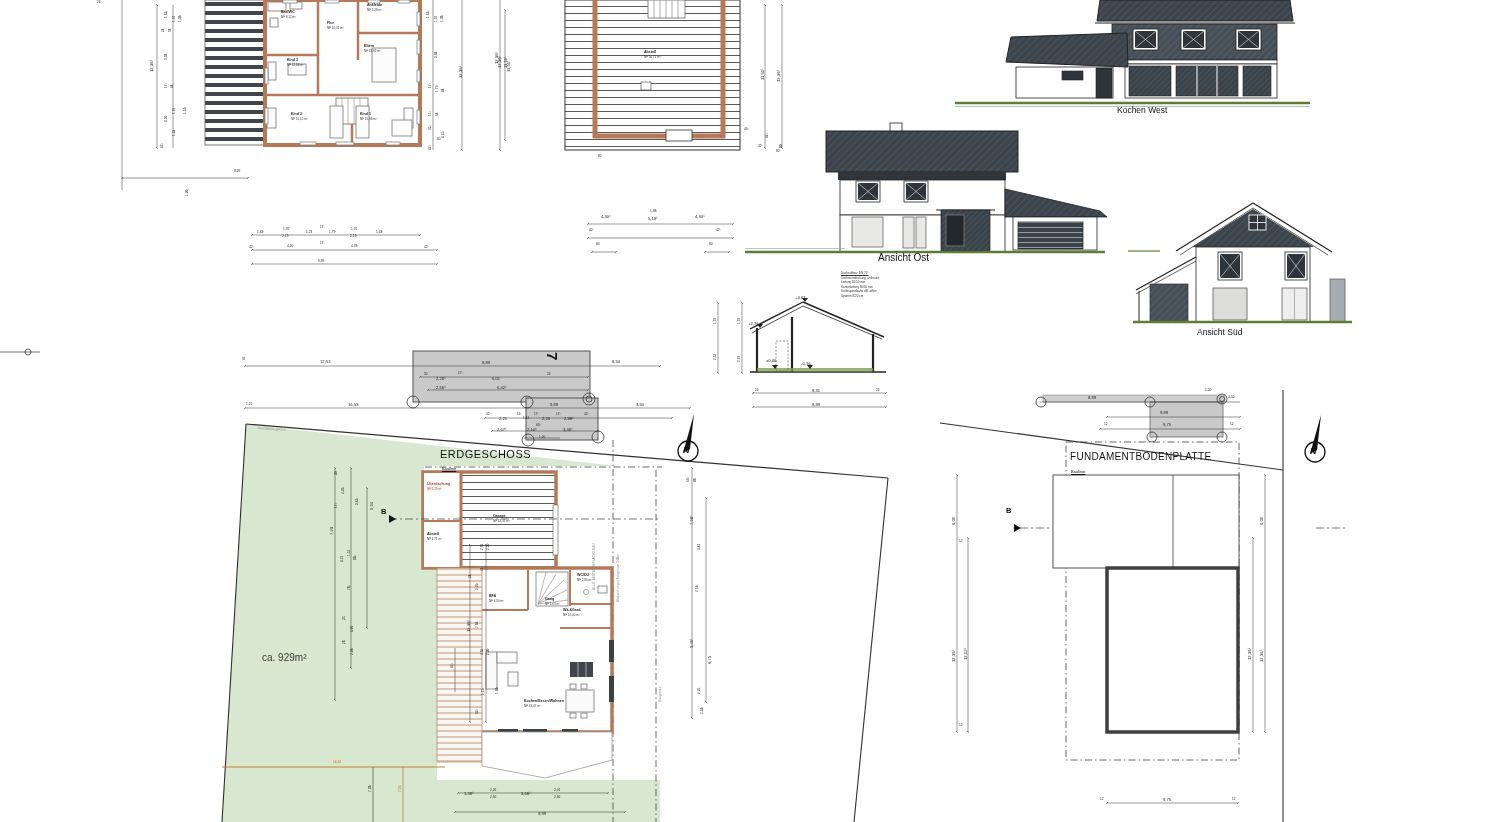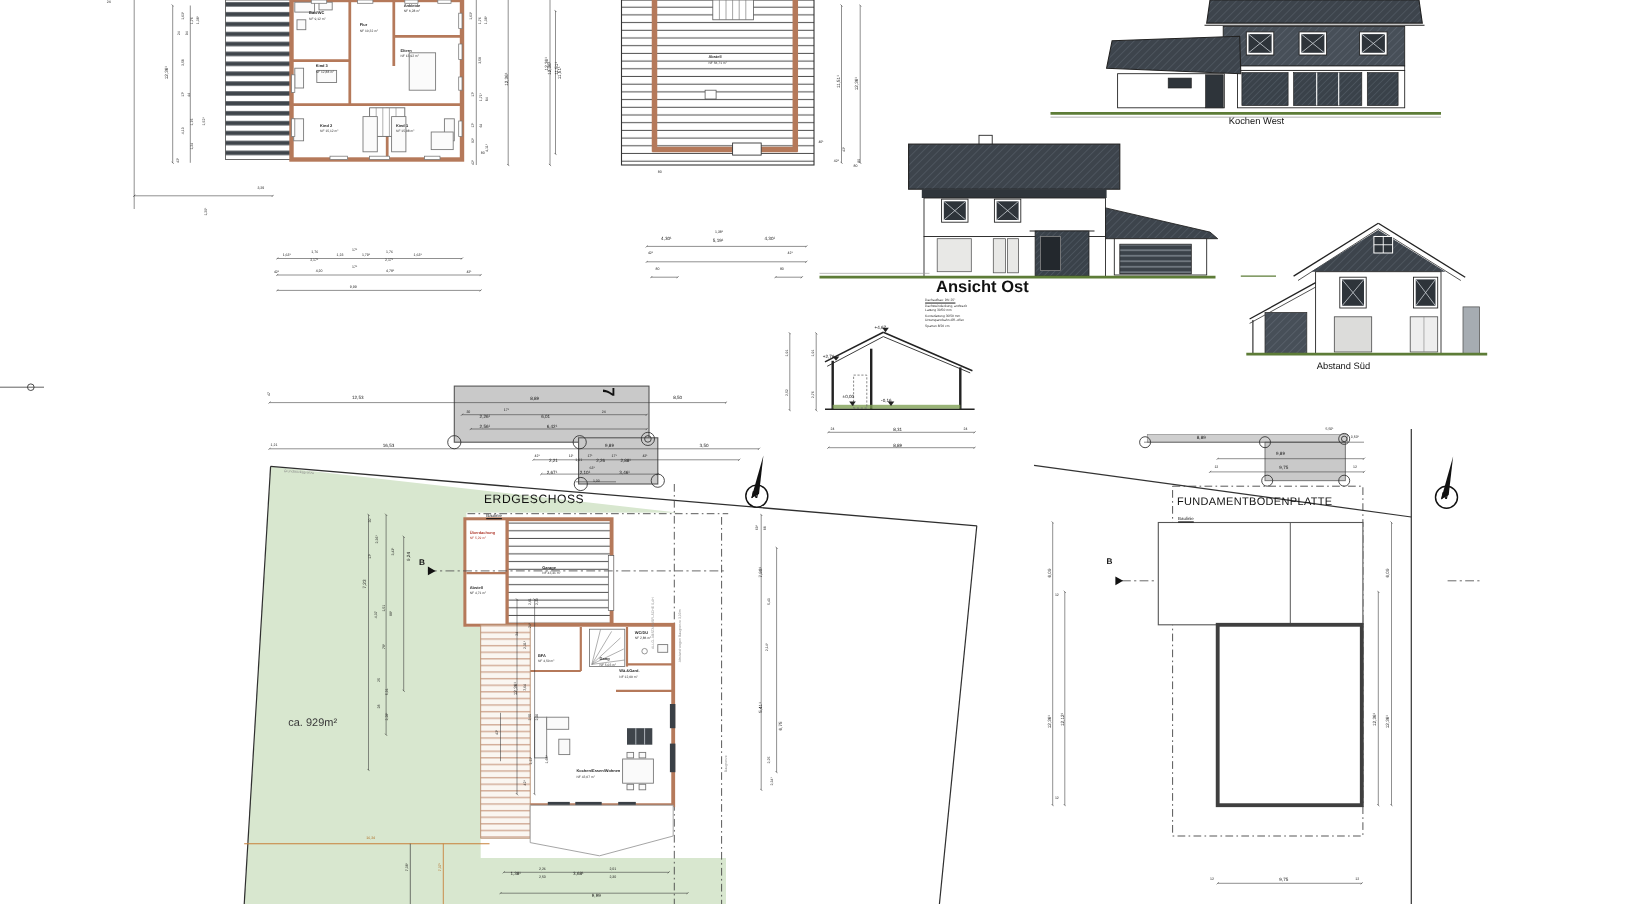--- a/index.html
+++ b/index.html
@@ -396,22 +396,22 @@
     <circle cx="1315" cy="452" r="10" fill="#fff" stroke="#111" stroke-width="1.3"></circle>
     <polygon points="1321,415 1310,454 1317,450" fill="#111"></polygon>
   </g>
 </svg>
 
 <span class="title" style="left:440px;top:449px;font-size:11px;letter-spacing:0.5px;">ERDGESCHOSS</span>
 <span class="title u" style="left:442px;top:467px;font-size:4px;">Baulinie</span>
 <span class="title" style="left:1070px;top:452px;font-size:10px;letter-spacing:0.3px;">FUNDAMENTBODENPLATTE</span>
 <span class="title u" style="left:1071px;top:470px;font-size:4px;">Baulinie</span>
 <span class="title" style="left:1117px;top:106px;font-size:8.5px;">Kochen West</span>
-<span class="title" style="left:851px;top:253px;font-size:15px;font-weight:bold;">Ansicht Ost</span>
-<span class="title" style="left:1197px;top:328px;font-size:8.5px;">Abstand Süd</span>
+<span class="title" style="left:878px;top:253px;font-size:10px;">Ansicht Ost</span>
+<span class="title" style="left:1197px;top:328px;font-size:8.5px;">Ansicht Süd</span>
 <span class="title" style="left:262px;top:653px;font-size:10px;color:#3a3a3a;">ca. 929m²</span>
 <span class="title rot90" style="left:560px;top:352px;font-size:15px;font-weight:bold;">7</span>
 
 <span class="bmark" style="left:381px;top:508px;">B</span>
 <span class="bmark" style="left:1006px;top:507px;">B</span>
 <span class="compass-n" style="left:683px;top:446px;">N</span>
 <span class="compass-n" style="left:1310px;top:447px;">N</span>
 
 <span class="lbl" style="left:795px;top:296px;">+4,67</span>
 <span class="lbl" style="left:748px;top:322px;">+2,76</span>

